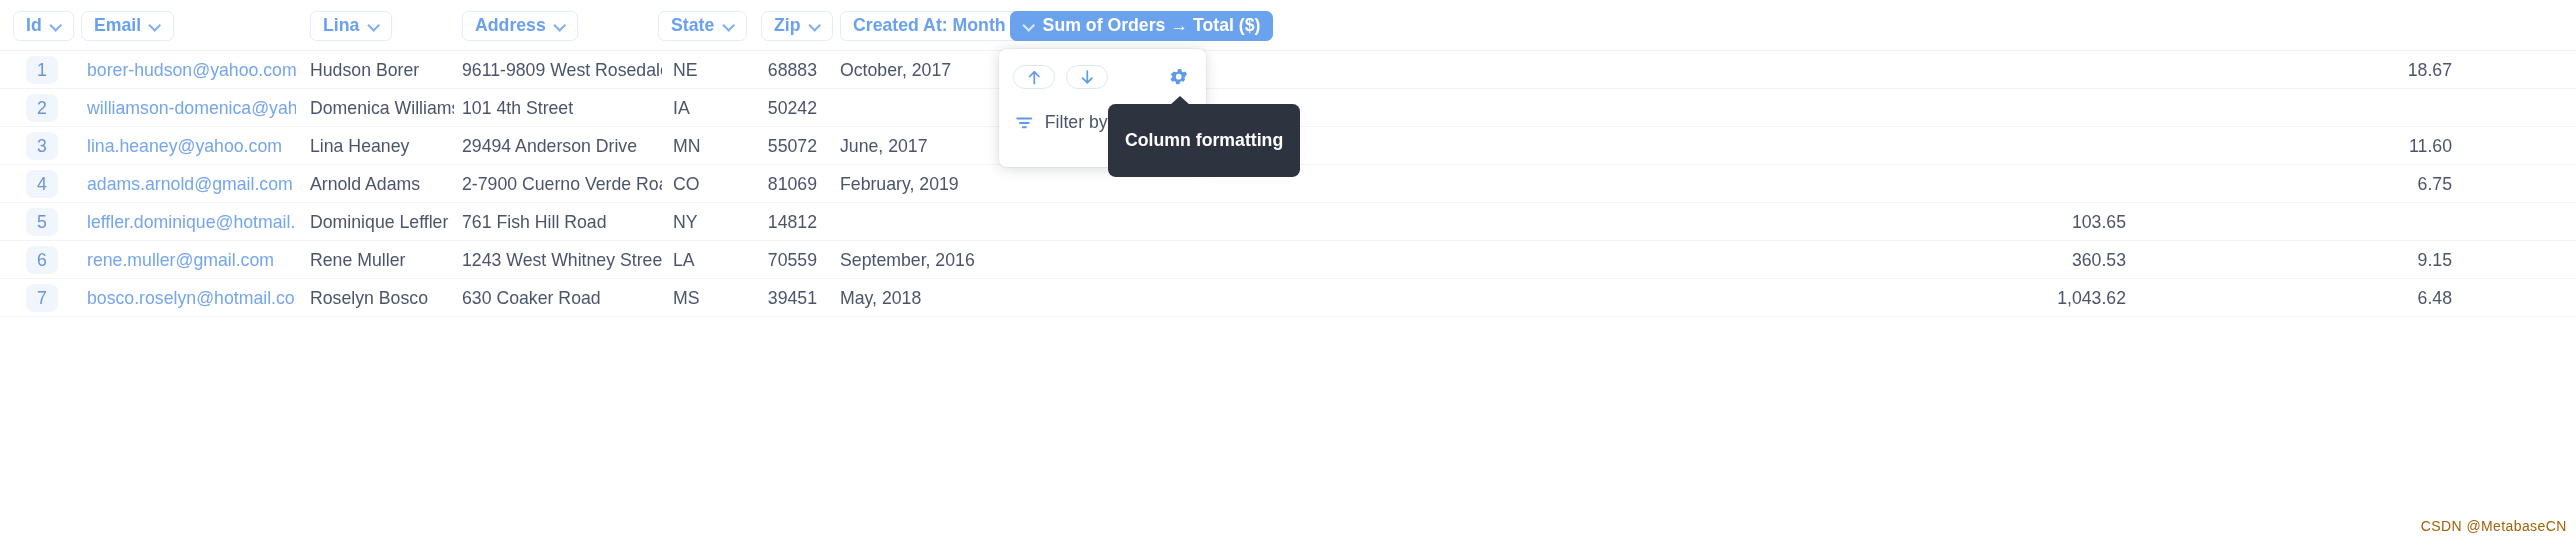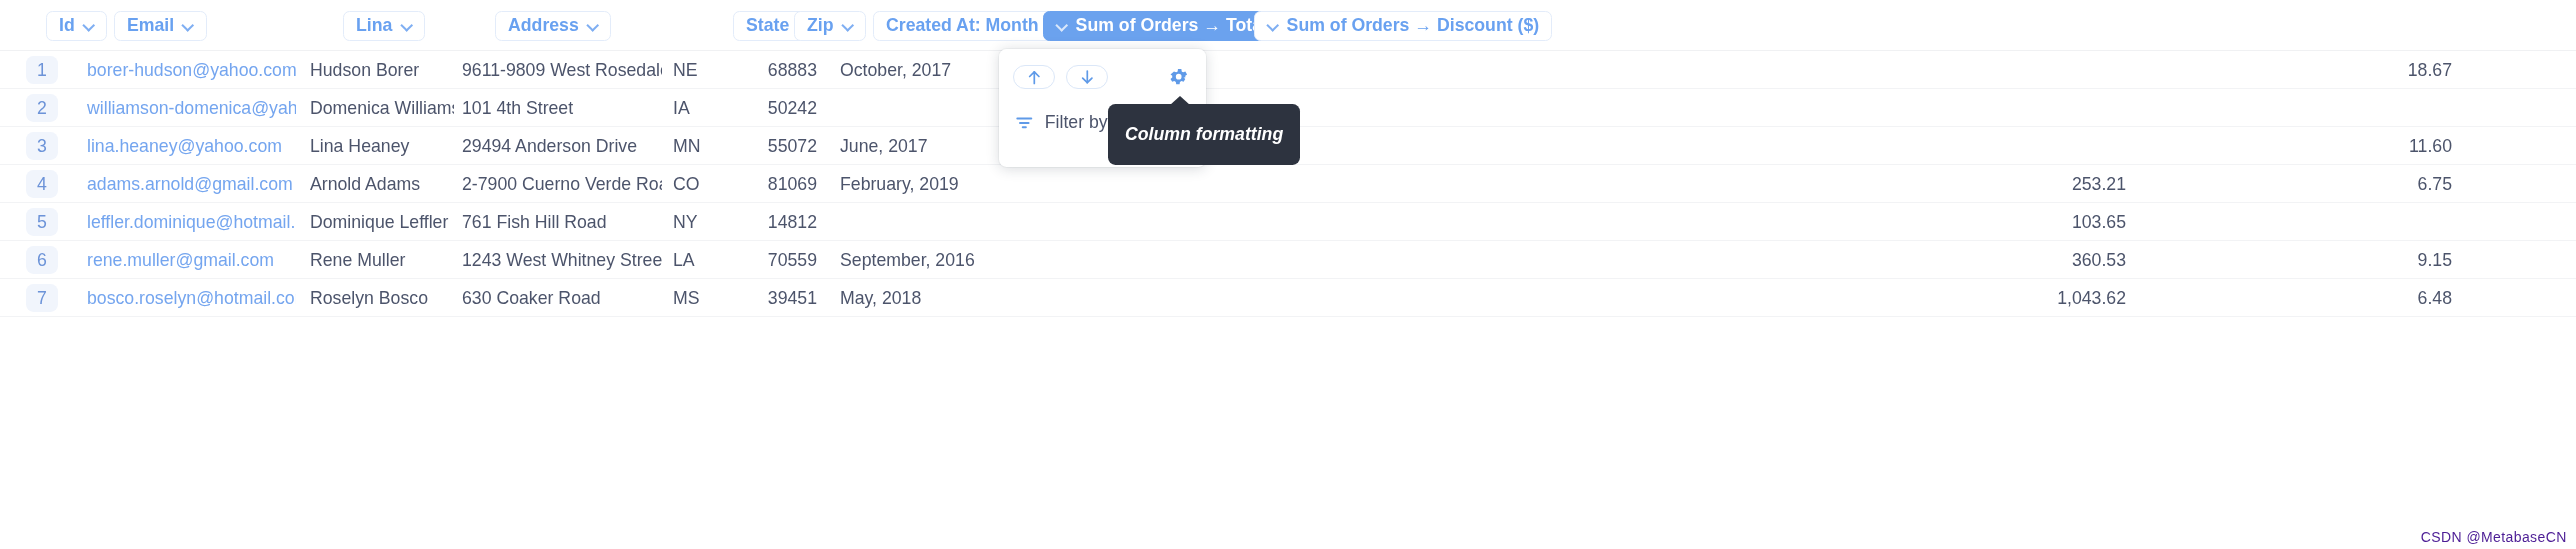--- a/index.html
+++ b/index.html
@@ -42,21 +42,20 @@
     padding: 0 12px;
     border: 0.9px solid #e3ecfa;
     border-radius: 6.5px;
     background: #ffffff;
     color: #69a1f0;
     font-size: 17.7px;
     font-weight: 700;
     white-space: nowrap;
     cursor: pointer;
     line-height: 1;
-    margin-left: 33px;
   }
   .pill.active {
     background: #6ba2ee;
     border-color: #6ba2ee;
     color: #ffffff;
   }
   .pill .lbl { display: inline-block; }
   .chev {
     display: inline-block;
     width: 11.2px; height: 11.2px;
@@ -173,42 +172,41 @@
 
   
   .tooltip {
     position: absolute;
     left: 1108px;
     top: 104px;
     background: #2d333f;
     color: #ffffff;
     font-size: 17.7px;
     font-weight: 700;
-    padding: 20px 17px;
+    padding: 26px 17px;
     border-radius: 7.4px;
     white-space: nowrap;
     z-index: 40;
-    font-style: italic;
   }
   .tooltip::after {
     content: "";
     position: absolute;
     top: -8.4px;
     left: 62px;
     border-left: 10.2px solid transparent;
     border-right: 10.2px solid transparent;
     border-bottom: 9.3px solid #2d333f;
   }
 
   .watermark {
     position: absolute;
     right: 9.3px;
-    bottom: 4px;
+    bottom: 15px;
     font-size: 14px;
-    color: #4c1d95;
+    color: #a16207;
     letter-spacing: 0.4px;
     z-index: 5;
   }
 </style>
 </head>
 <body>
 
 <div class="app">
 
   <div class="header-row">
@@ -234,21 +232,21 @@
       </div>
     </div>
 
     <div class="hcell" style="left:462px">
       <div class="pill">
         <span class="lbl">Address</span>
         <span class="chev"></span>
       </div>
     </div>
 
-    <div class="hcell" style="left:700px">
+    <div class="hcell" style="left:658px">
       <div class="pill">
         <span class="lbl">State</span>
         <span class="chev"></span>
       </div>
     </div>
 
     <div class="hcell" style="left:761px">
       <div class="pill">
         <span class="lbl">Zip</span>
         <span class="chev"></span>
@@ -262,26 +260,20 @@
       </div>
     </div>
 
     <div class="hcell" style="left:1010px">
       <div class="pill active">
         <span class="chev"></span>
         <span class="lbl">Sum of Orders → Total ($)</span>
       </div>
     </div>
 
-    <div class="hcell" style="left:1221px">
-      <div class="pill">
-        <span class="chev"></span>
-        <span class="lbl">Sum of Orders → Discount ($)</span>
-      </div>
-    </div>
   </div>
 
   <div class="tbl">
 
     <div class="row">
       <div class="cell c-id">
           <span class="idbadge">1</span>
         </div>
       <div class="cell c-email link">borer-hudson@yahoo.com</div>
       <div class="cell c-name">Hudson Borer</div>
@@ -323,21 +315,20 @@
     <div class="row">
       <div class="cell c-id">
           <span class="idbadge">4</span>
         </div>
       <div class="cell c-email link">adams.arnold@gmail.com</div>
       <div class="cell c-name">Arnold Adams</div>
       <div class="cell c-addr">2-7900 Cuerno Verde Road</div>
       <div class="cell c-state">CO</div>
       <div class="cell c-zip num">81069</div>
       <div class="cell c-created">February, 2019</div>
-      <div class="cell c-total num">253.21</div>
       <div class="cell c-disc num">6.75</div>
     </div>
 
     <div class="row">
       <div class="cell c-id">
           <span class="idbadge">5</span>
         </div>
       <div class="cell c-email link">leffler.dominique@hotmail.com</div>
       <div class="cell c-name">Dominique Leffler</div>
       <div class="cell c-addr">761 Fish Hill Road</div>

